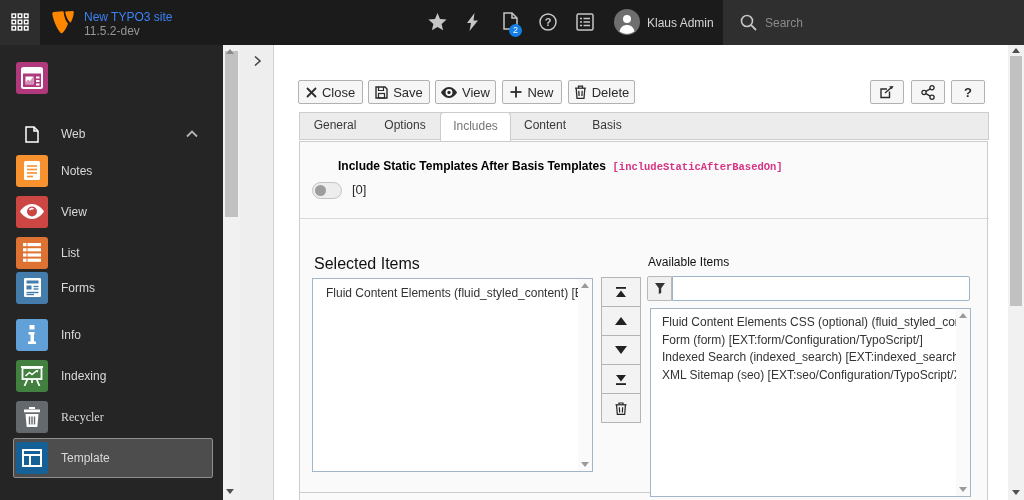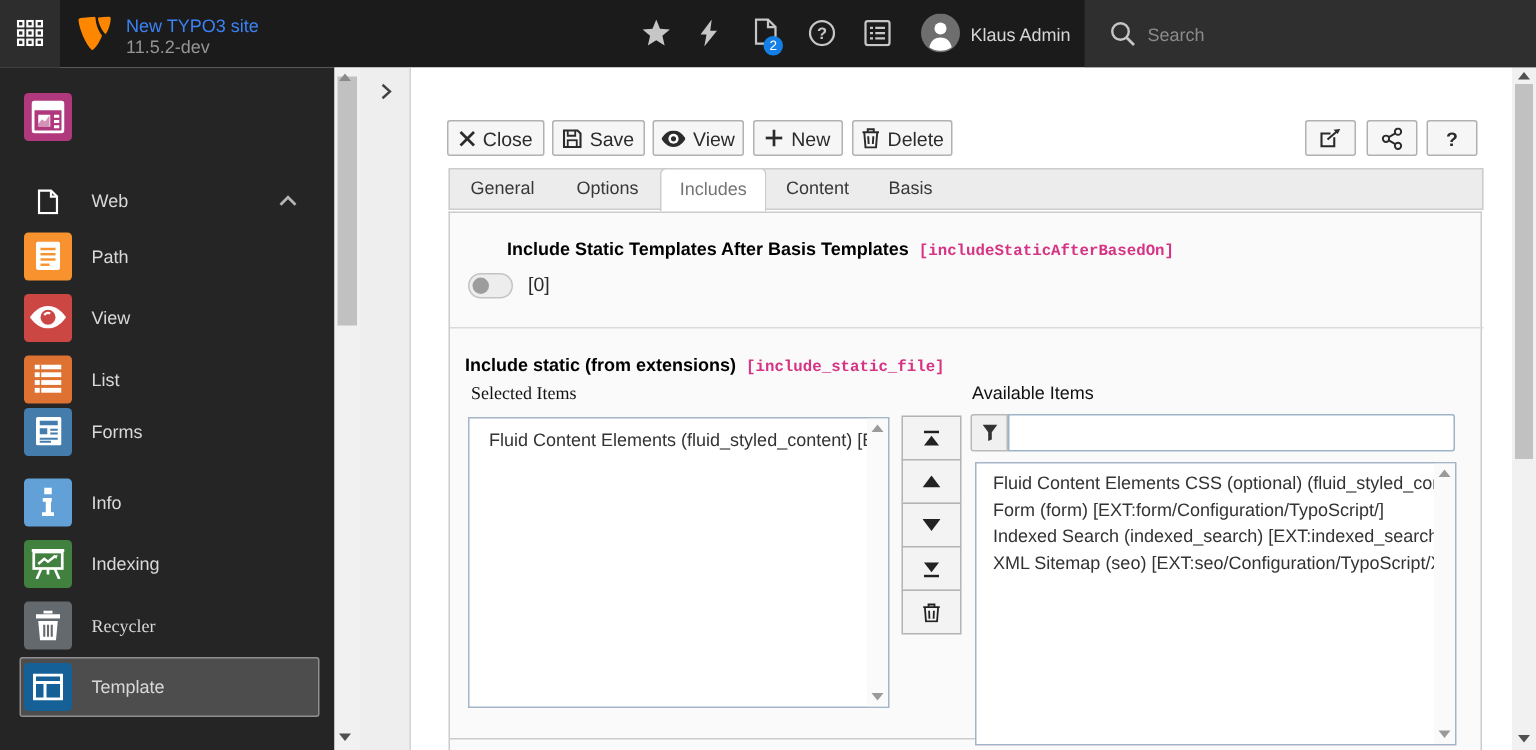--- a/index.html
+++ b/index.html
@@ -159,21 +159,21 @@
       <svg width="16" height="19" style="position:absolute;left:8px;top:6px" viewBox="0 0 16 19">
         <path fill="#fff" d="M0 1.5 Q0 0 1.5 0 L14.5 0 Q16 0 16 1.5 L16 17.5 Q16 19 14.5 19 L1.5 19 Q0 19 0 17.5 Z"></path>
         <g stroke="#f7922e" stroke-width="1.6">
           <line x1="3" y1="5" x2="13" y2="5"></line>
           <line x1="3" y1="8.5" x2="13" y2="8.5"></line>
           <line x1="3" y1="12" x2="13" y2="12"></line>
           <line x1="3" y1="15.5" x2="9" y2="15.5"></line>
         </g>
       </svg>
     </div>
-    <div class="mlabel">Path</div>
+    <div class="mlabel">Notes</div>
   </div>
 
   <div class="mitem abs" style="top:192px;">
     <div class="micon" style="background:#cc4744;">
       <svg width="24" height="15" style="position:absolute;left:4px;top:8px" viewBox="0 0 24 15">
         <path fill="#fff" d="M12 0 C18 0 22.5 5 24 7.5 C22.5 10 18 15 12 15 C6 15 1.5 10 0 7.5 C1.5 5 6 0 12 0 Z"></path>
         <circle cx="12" cy="7.5" r="5" fill="#cc4744"></circle>
         <path d="M9.5 6 a3.2 3.2 0 0 1 4 -1" stroke="#fff" stroke-width="1.6" fill="none"></path>
       </svg>
     </div>
@@ -357,22 +357,21 @@
     <div class="tab" style="left:277px;width:60px;">Basis</div>
     <div id="activetab">Includes</div>
   </div>
   <div id="panel">
     <div class="seclabel" style="left:10px;top:17px;padding-left:28px;">Include Static Templates After Basis Templates&nbsp; <span class="tcakey">[includeStaticAfterBasedOn]</span></div>
     <div id="toggle">
         <div id="knob"></div>
       </div>
     <div class="abs" style="left:52px;top:40px;font-size:13px;color:#2b2b2b;">[0]</div>
     <div class="hr1" style="top:76px;width:689px;"></div>
-    <div class="seclabel" style="left:10px;top:94px;">Include static (from extensions)&nbsp; <span class="tcakey">[include_static_file]</span></div>
-    <div class="abs" style="left:14px;top:113px;font-size:12px;color:#111;font-family:Liberation Serif, serif;">Selected Items</div>
+    <div class="abs" style="left:14px;top:113px;font-size:16px;color:#111;">Selected Items</div>
     <div class="abs" style="left:348px;top:113px;font-size:12px;color:#111;">Available Items</div>
     <div id="leftbox" class="selbox" style="left:12px;top:136px;width:281px;height:194px;overflow:hidden;">
       <div class="itemtxt" style="position:absolute;left:13px;top:7px;">Fluid Content Elements (fluid_styled_content) [EXT:</div>
       <div class="innersb" style="right:0;top:0;width:14px;height:192px;">
         <div class="arr" style="left:3px;top:4px;border-left:4px solid transparent;border-right:4px solid transparent;border-bottom:5px solid #9a9a9a;"></div>
         <div class="arr" style="left:3px;top:183px;border-left:4px solid transparent;border-right:4px solid transparent;border-top:5px solid #9a9a9a;"></div>
       </div>
     </div>
     <div id="rightbox" class="selbox" style="left:350px;top:166px;width:321px;height:189px;overflow:hidden;">
       <div class="itemtxt" style="position:absolute;left:11px;top:5px;line-height:17.6px;">

